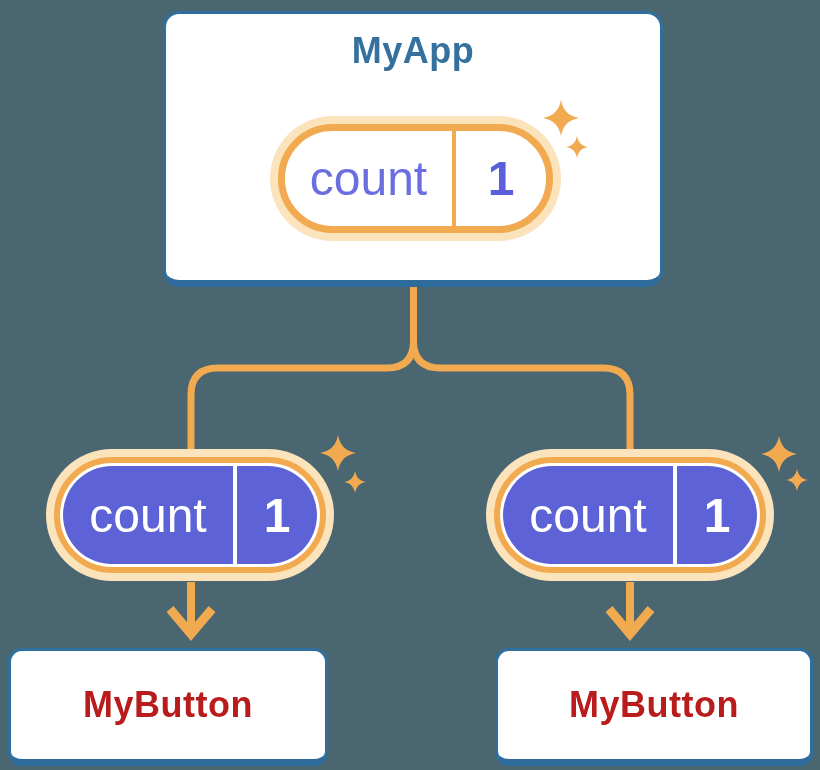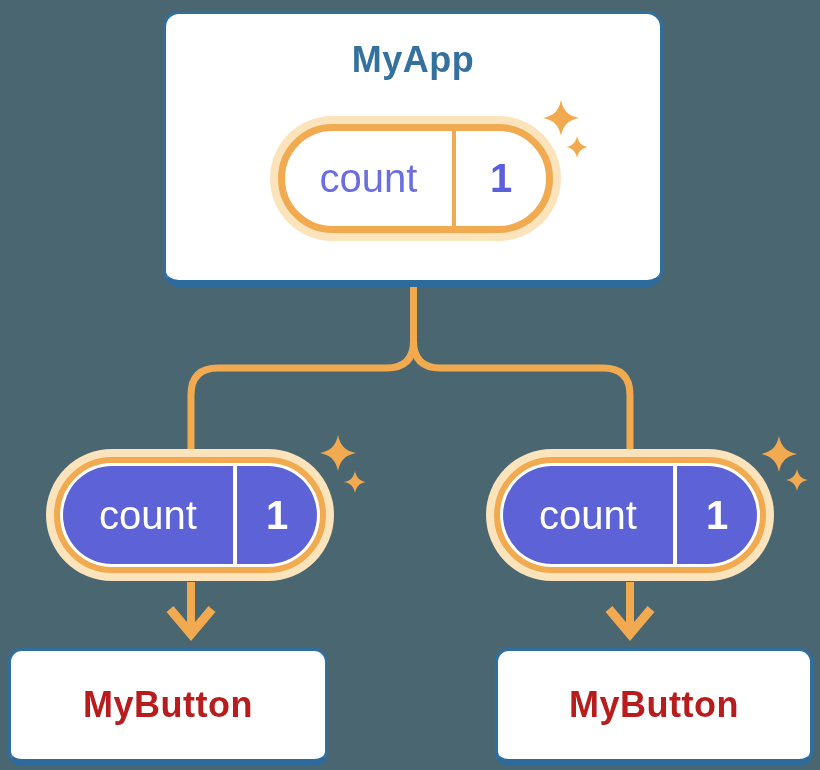--- a/index.html
+++ b/index.html
@@ -8,21 +8,21 @@
     font-family:"Liberation Sans", sans-serif;
   }
   svg.overlay{position:absolute;left:0;top:0;z-index:1;}
   .node-card{
     position:absolute;background:#ffffff;box-sizing:border-box;
     border:3px solid #2F6F9F;border-bottom:7px solid #2C6B9C;border-radius:16px;
     z-index:2;
   }
   .root-card{left:163px;top:11px;width:500px;height:276px;}
   .root-title{
-    margin-top:25px;text-align:center;font-size:36px;font-weight:700;
+    margin-top:16px;text-align:center;font-size:36px;font-weight:700;
     color:#35719E;letter-spacing:0.5px;
   }
   .leaf-card{
     top:648px;width:320px;height:118px;border-radius:14px;
     display:flex;align-items:center;justify-content:center;
     font-size:36px;font-weight:700;color:#b91c1c;letter-spacing:0.5px;
   }
   .leaf-left{left:8px;}
   .leaf-right{left:495px;width:318px;}
   
@@ -31,21 +31,21 @@
     padding:8px;box-sizing:border-box;z-index:3;
   }
   .pill-ring{
     height:100%;border-radius:999px;display:flex;align-items:stretch;
     overflow:hidden;box-sizing:border-box;
   }
   .pill.light .pill-ring{border:7px solid #F2AA50;background:#ffffff;}
   .pill.dark  .pill-ring{border:6px solid #F2AA50;background:#ffffff;padding:3px;}
   .pill-fill{flex:1;display:flex;align-items:stretch;border-radius:999px;overflow:hidden;}
   .pill.dark .pill-fill{background:#5D63D6;}
-  .cell{display:flex;align-items:center;justify-content:center;font-size:40px;}
+  .cell{display:flex;align-items:center;justify-content:center;font-size:48px;}
   .cell.name{flex:1;}
   .pill.light .cell.name{color:#6B6EE1;}
   .pill.light .cell.value{width:90px;color:#5B5FDC;font-weight:700;}
   .pill.dark  .cell.name{color:#ffffff;}
   .pill.dark  .cell.value{width:80px;color:#ffffff;font-weight:700;}
   .divider-light{width:4px;background:#F2AA50;}
   .divider-dark{width:4px;background:#ffffff;}
   .pill-root {left:270px;top:116px;width:291px;height:125px;}
   .pill-left {left:46px; top:449px;width:288px;height:132px;}
   .pill-right{left:486px;top:449px;width:288px;height:132px;}

